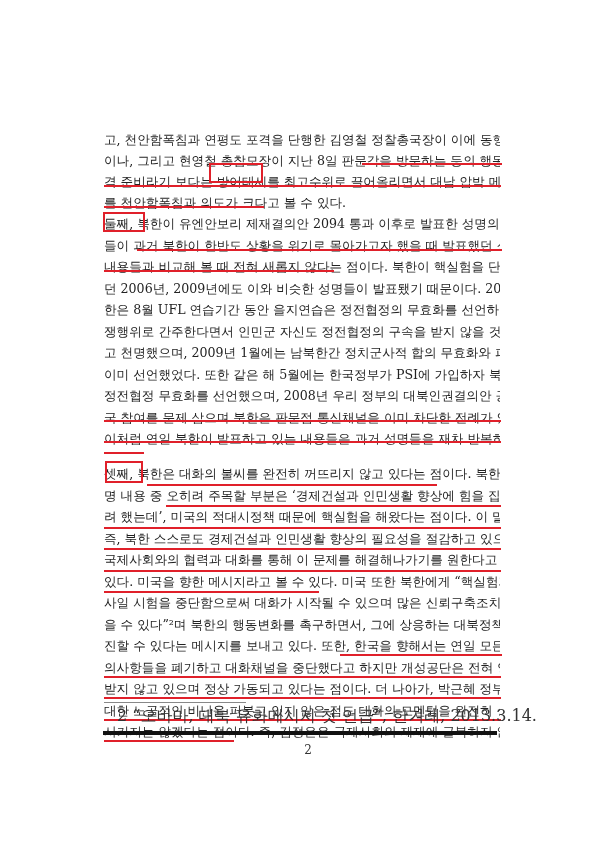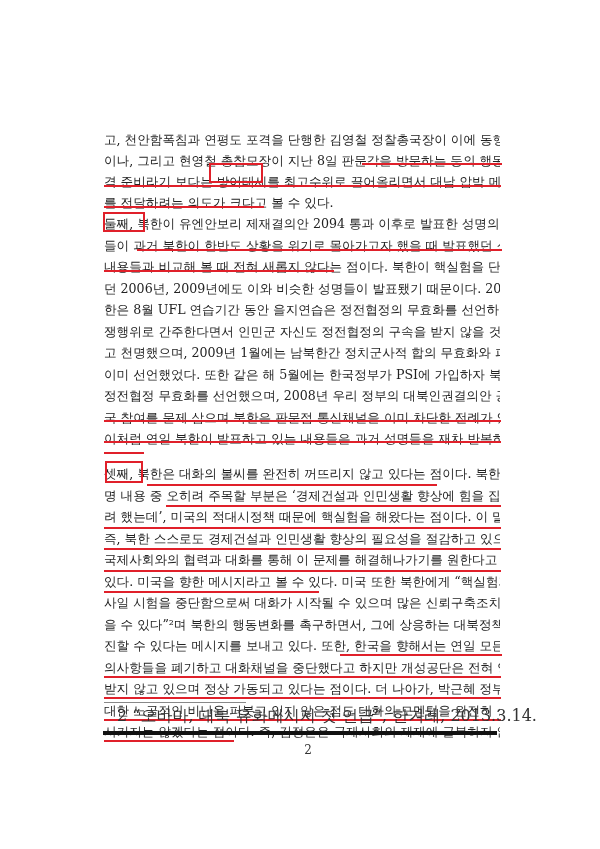--- a/index.html
+++ b/index.html
@@ -26,21 +26,21 @@
   }
 </style>
 </head>
 <body>
 
 <div class="page">
 
   <div class="line" style="top:130px">고, 천안함폭침과 연평도 포격을 단행한 김영철 정찰총국장이 이에 동행한 것</div>
   <div class="line" style="top:151px">이나, 그리고 현영철 총참모장이 지난 8일 판문각을 방문하는 등의 행동은 공</div>
   <div class="line" style="top:172px">격 준비라기 보다는 방어태세를 최고수위로 끌어올리면서 대남 압박 메시지</div>
-  <div class="line last" style="top:193px">를 전달하려는 의도가 크다고 볼 수 있다.</div>
+  <div class="line last" style="top:193px">를 천안함폭침과 의도가 크다고 볼 수 있다.</div>
 
   <div class="line" style="top:214px">둘째, 북한이 유엔안보리 제재결의안 2094 통과 이후로 발표한 성명의 내용</div>
   <div class="line" style="top:236px">들이 과거 북한이 한반도 상황을 위기로 몰아가고자 했을 때 발표했던 성명</div>
   <div class="line" style="top:257px">내용들과 비교해 볼 때 전혀 새롭지 않다는 점이다. 북한이 핵실험을 단행했</div>
   <div class="line" style="top:279px">던 2006년, 2009년에도 이와 비슷한 성명들이 발표됐기 때문이다. 2006년 북</div>
   <div class="line" style="top:300px">한은 8월 UFL 연습기간 동안 을지연습은 정전협정의 무효화를 선언하는 전</div>
   <div class="line" style="top:322px">쟁행위로 간주한다면서 인민군 자신도 정전협정의 구속을 받지 않을 것이라</div>
   <div class="line" style="top:343px">고 천명했으며, 2009년 1월에는 남북한간 정치군사적 합의 무효화와 파기를</div>
   <div class="line" style="top:365px">이미 선언했었다. 또한 같은 해 5월에는 한국정부가 PSI에 가입하자 북한은</div>
   <div class="line" style="top:386px">정전협정 무효화를 선언했으며, 2008년 우리 정부의 대북인권결의안 공동제안</div>

